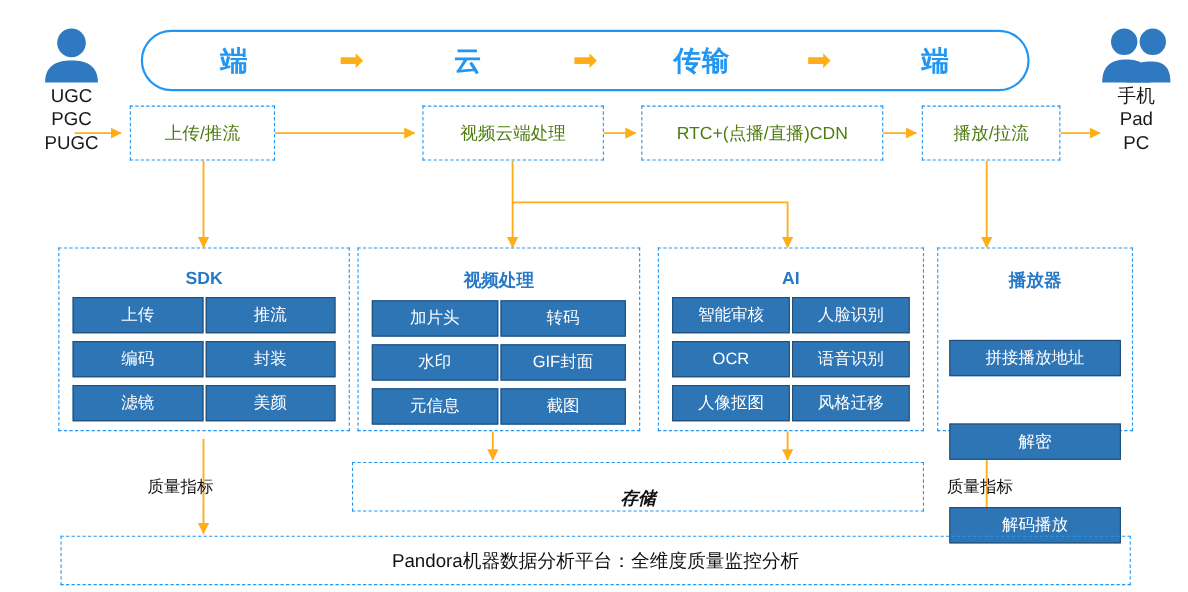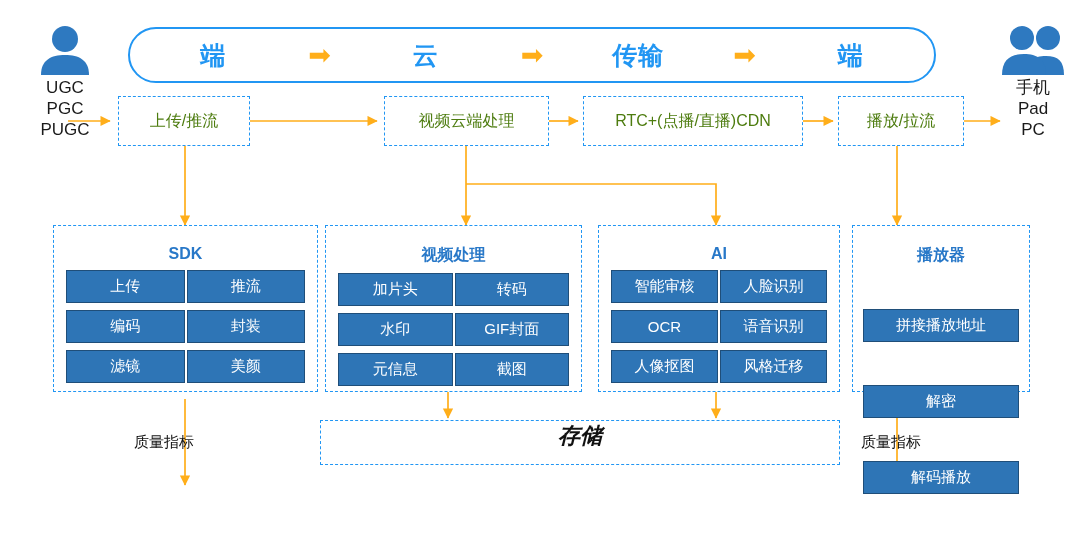--- a/index.html
+++ b/index.html
@@ -104,22 +104,22 @@
     justify-content: center;
     white-space: nowrap;
   }
   .chip.half { width: calc(50% - 5px); }
   .chip.full { width: 100%; margin-top: 36px; }
 
   
   .storage {
     left: 320px; top: 420px; width: 520px; height: 45px;
     border: 1.6px dashed #2196F3;
-    display: flex; align-items: flex-start; justify-content: center;
-    font-size: 22px; font-weight: bold; font-style: italic; color: #111;
+    display: flex; align-items: flex-end; justify-content: center;
+    font-size: 16px; font-weight: bold; font-style: italic; color: #111;
   }
   .pandora {
     left: 55px; top: 487px; width: 973px; height: 45px;
     border: 1.6px dashed #2196F3;
     display: flex; align-items: center; justify-content: center;
     font-size: 17px; color: #111;
   }
 
   .metric-label {
     font-size: 15px;
@@ -265,14 +265,17 @@
     </div>
   </div>
 
   <div class="abs metric-label" style="left:134px; top:433px;">质量指标</div>
   <div class="abs metric-label" style="left:861px; top:433px;">质量指标</div>
 
   <div class="abs storage">
     <span>存储</span>
   </div>
 
+  <div class="abs pandora">
+    <span>Pandora机器数据分析平台：全维度质量监控分析</span>
+  </div>
 
 </div>
 
 </body></html>

